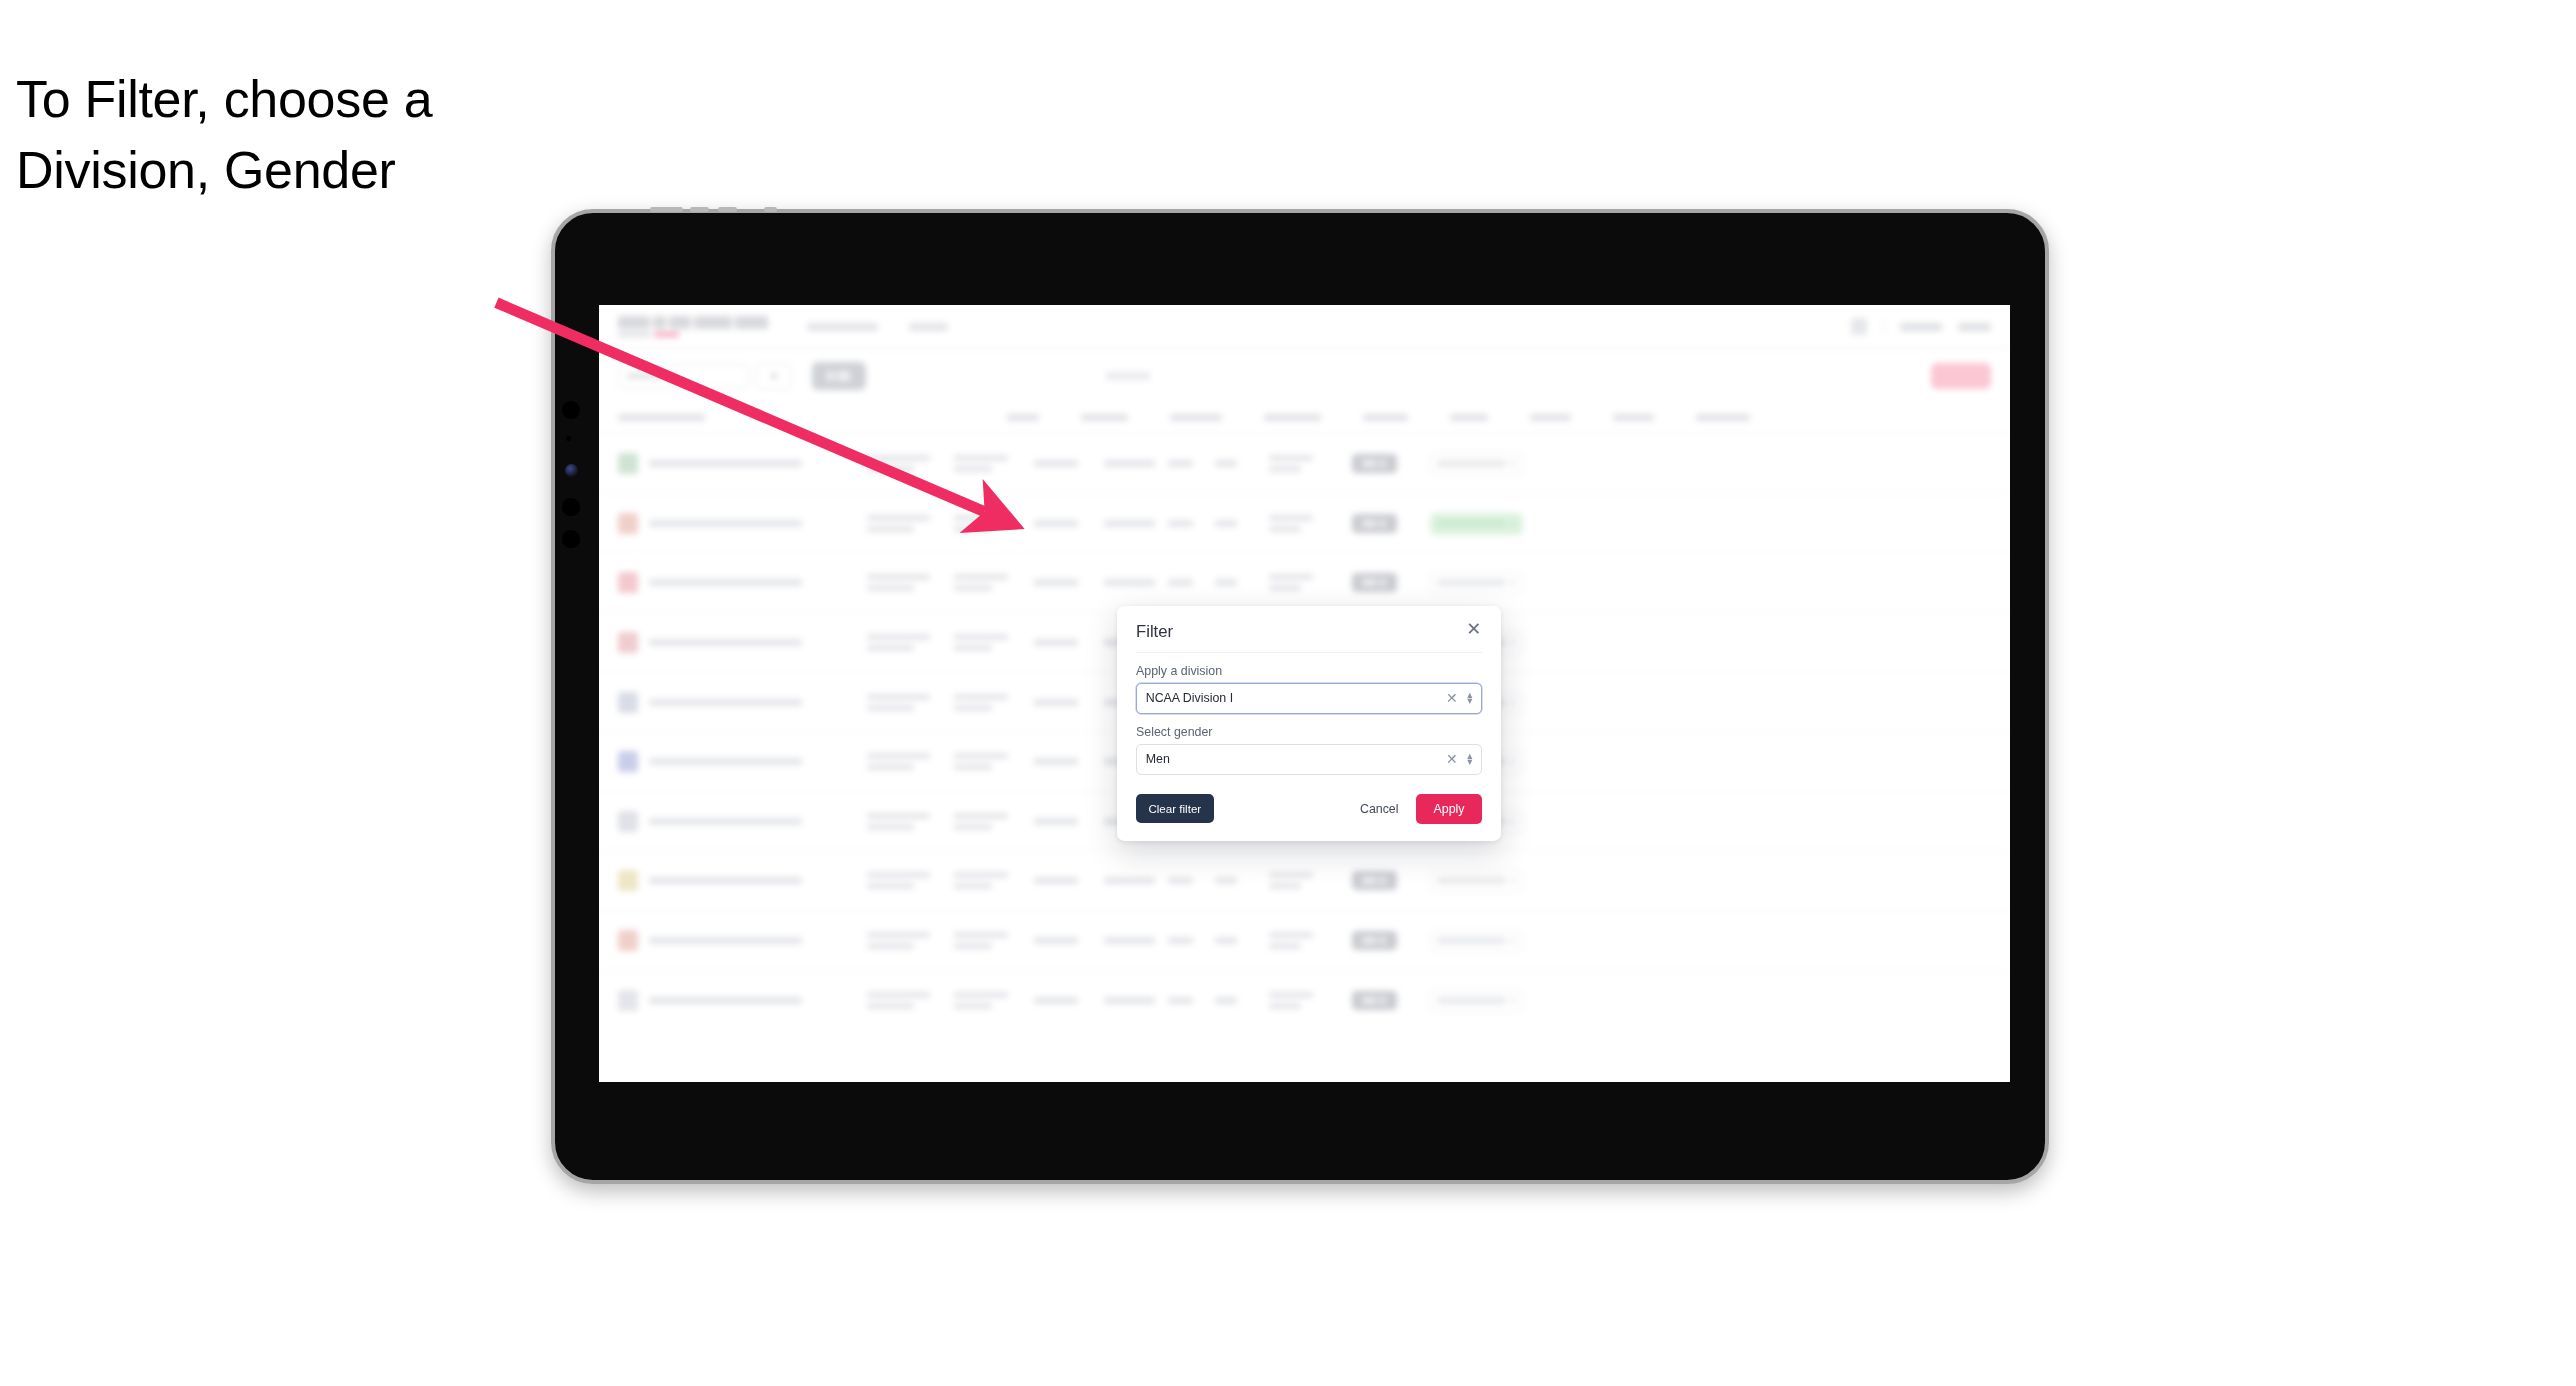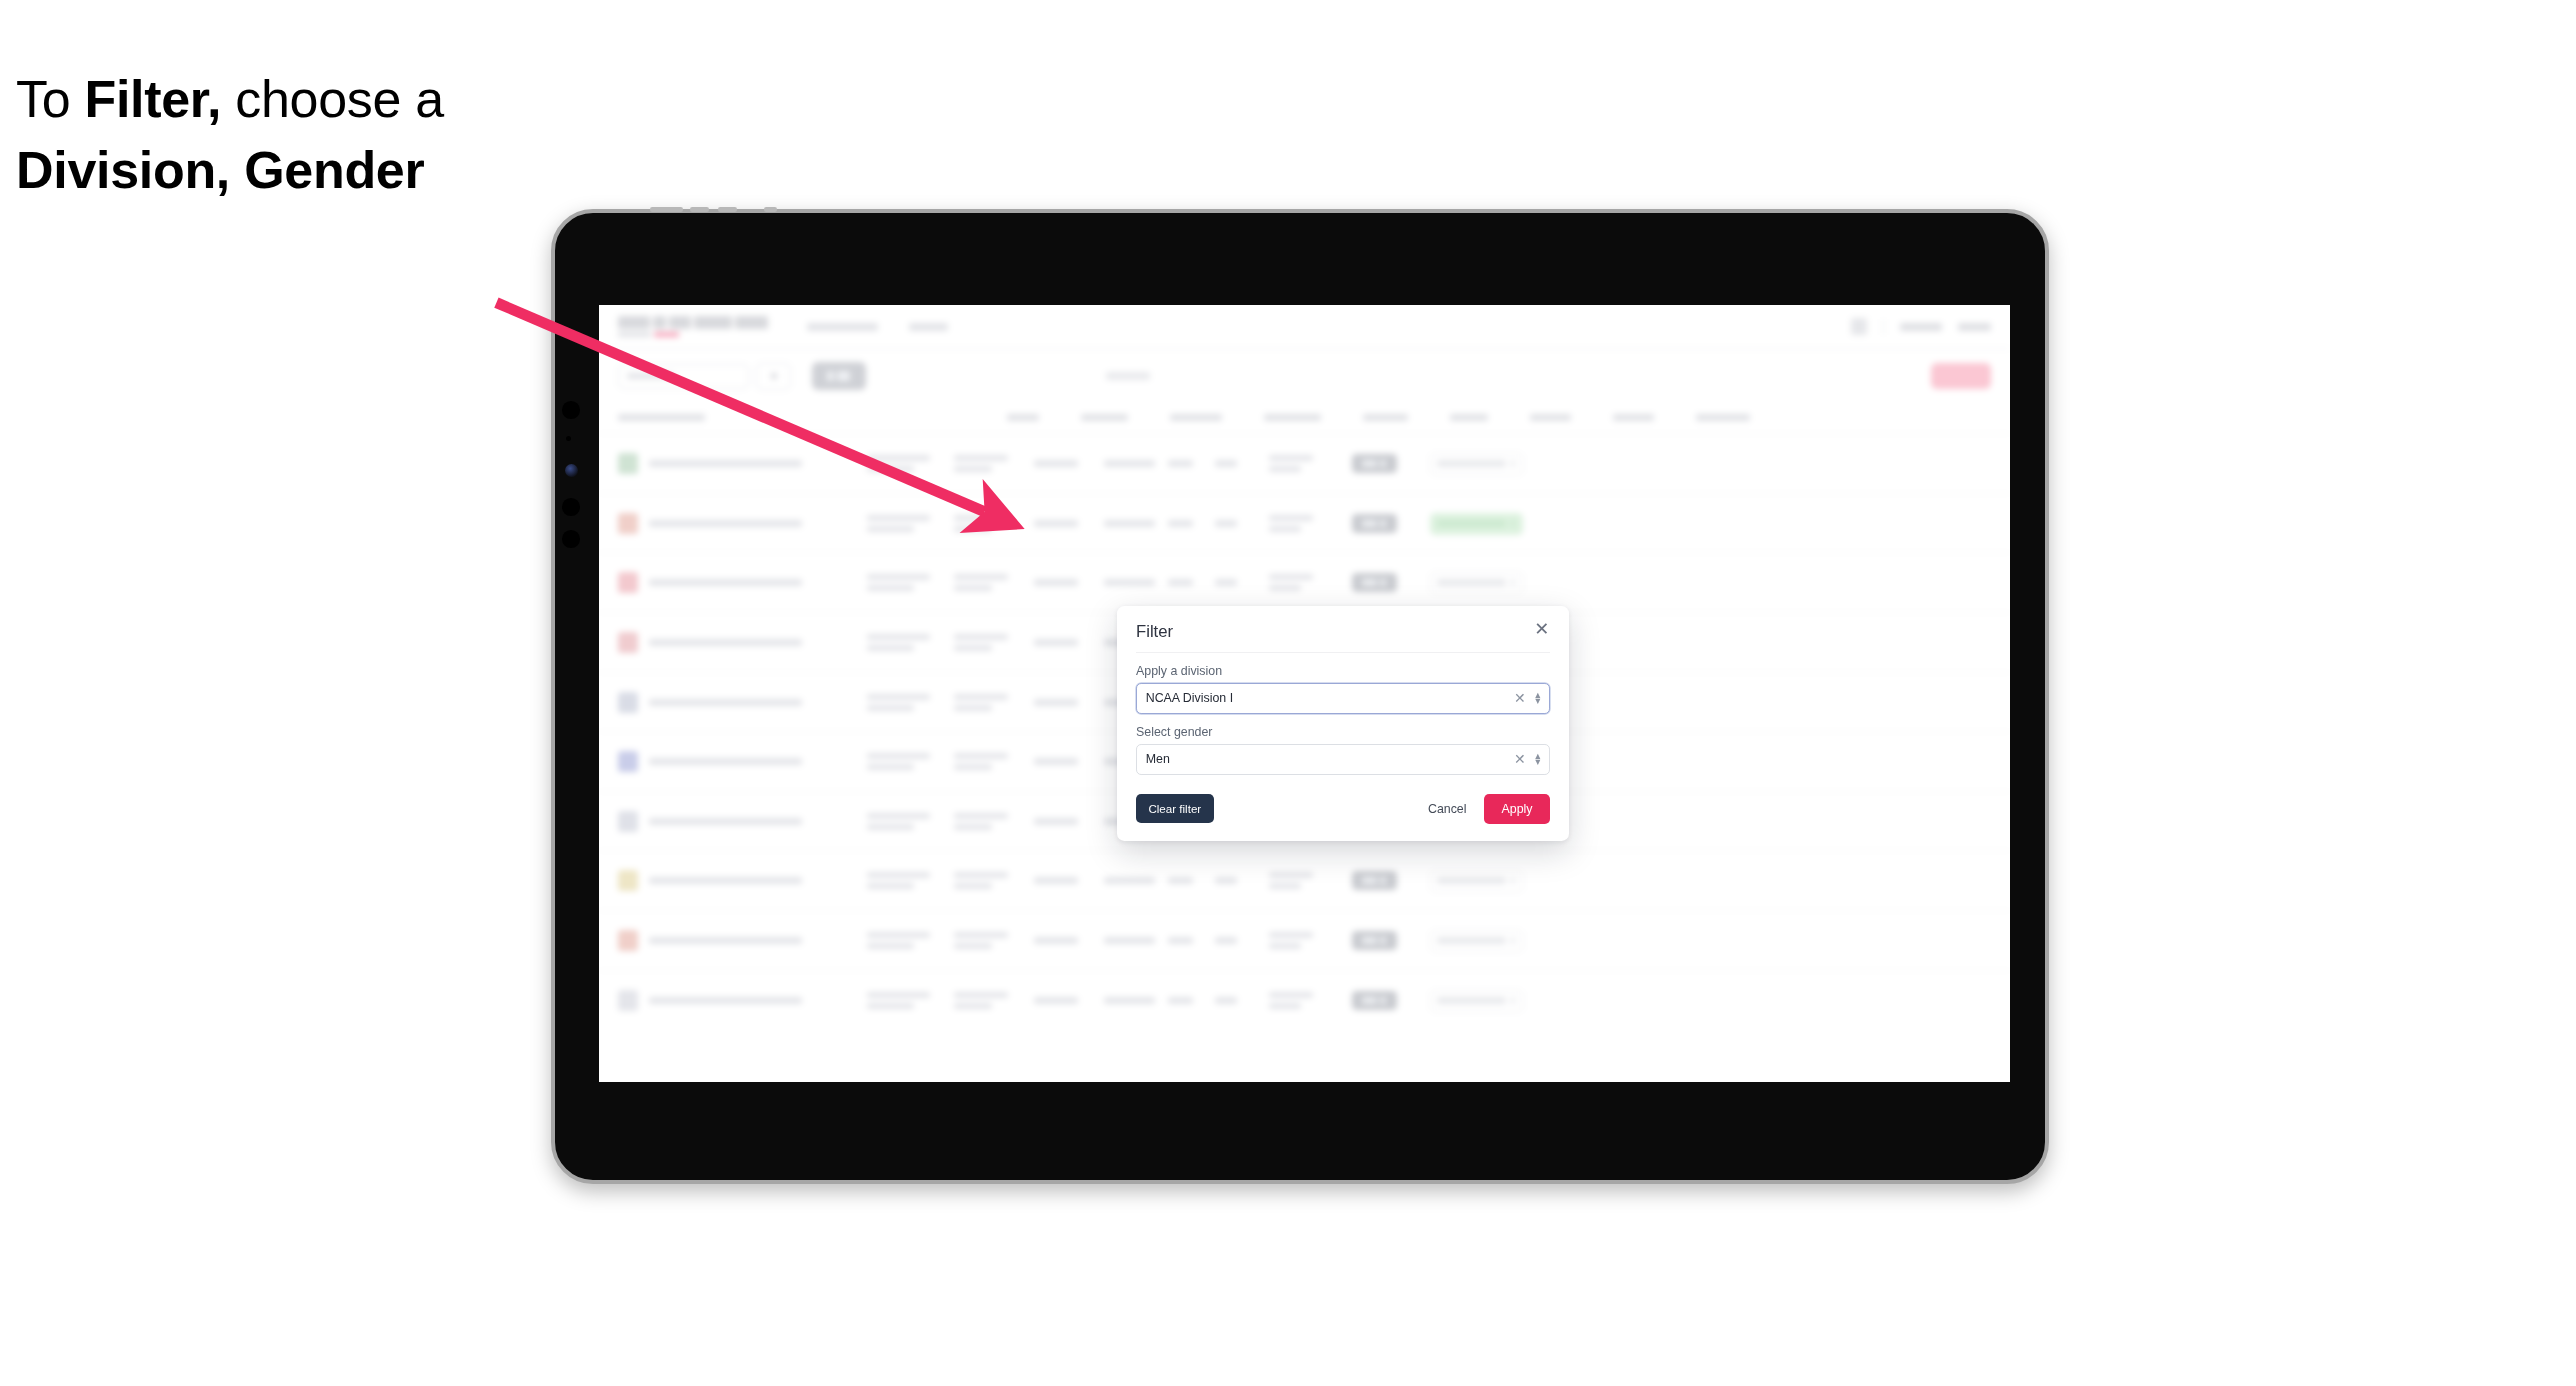--- a/index.html
+++ b/index.html
@@ -9,21 +9,21 @@
     font-family:"Liberation Sans", sans-serif;
     overflow:hidden;position:relative;
   }
 
   
   #caption{
     position:absolute;left:16px;top:64px;width:553px;
     font-size:52px;line-height:1.36;color:#000;
     letter-spacing:-0.3px;
   }
-  #caption .b{font-weight:bold;}
+  #caption .b{font-weight:normal;}
   #caption .ln{display:block;white-space:nowrap;}
 
   
   #tablet{
     position:absolute;left:551px;top:209px;width:1498px;height:975px;
     background:#0b0b0b;
     border-radius:42px;
     border:4.4px solid #a6a6a6;
     box-shadow:0 7.3px 20.4px rgba(0,0,0,.25);
     box-sizing:border-box;
@@ -100,21 +100,21 @@
   .pill i.s{width:5.8px;}
   .outbtn{width:93px;height:22px;border:0.7px solid #ececef;border-radius:5.1px;background:#fff;
           display:flex;align-items:center;padding:0 6.5px;box-sizing:border-box;gap:4.4px;}
   .outbtn i{height:6.5px;background:#e8e9ec;border-radius:2.2px;flex:1;}
   .outbtn i.c{flex:none;width:4.4px;}
   .outbtn.green{background:#ddf2df;border-color:#ddf2df;}
   .outbtn.green i{background:#cbe9cf;}
 
   
   #modal{
-    position:absolute;left:518px;top:301px;width:452px;
+    position:absolute;left:518px;top:301px;width:384px;
     background:#ffffff;border-radius:7.3px;
     box-shadow:0 10.2px 32px rgba(20,25,40,.17),0 1.5px 5.8px rgba(20,25,40,.08);
     padding:16px 19px 17.5px 19px;box-sizing:border-box;
   }
   .m-head{position:relative;padding-bottom:9.5px;border-bottom:0.7px solid #f0f0f2;}
   .m-title{font-size:16.7px;color:#2e3340;}
   .m-close{position:absolute;right:-2.9px;top:-4.4px;width:22px;height:22px;
            display:flex;align-items:center;justify-content:center;
            font-size:18px;color:#6b7280;line-height:1;cursor:pointer;}
   .fgroup{margin-top:11px;}

